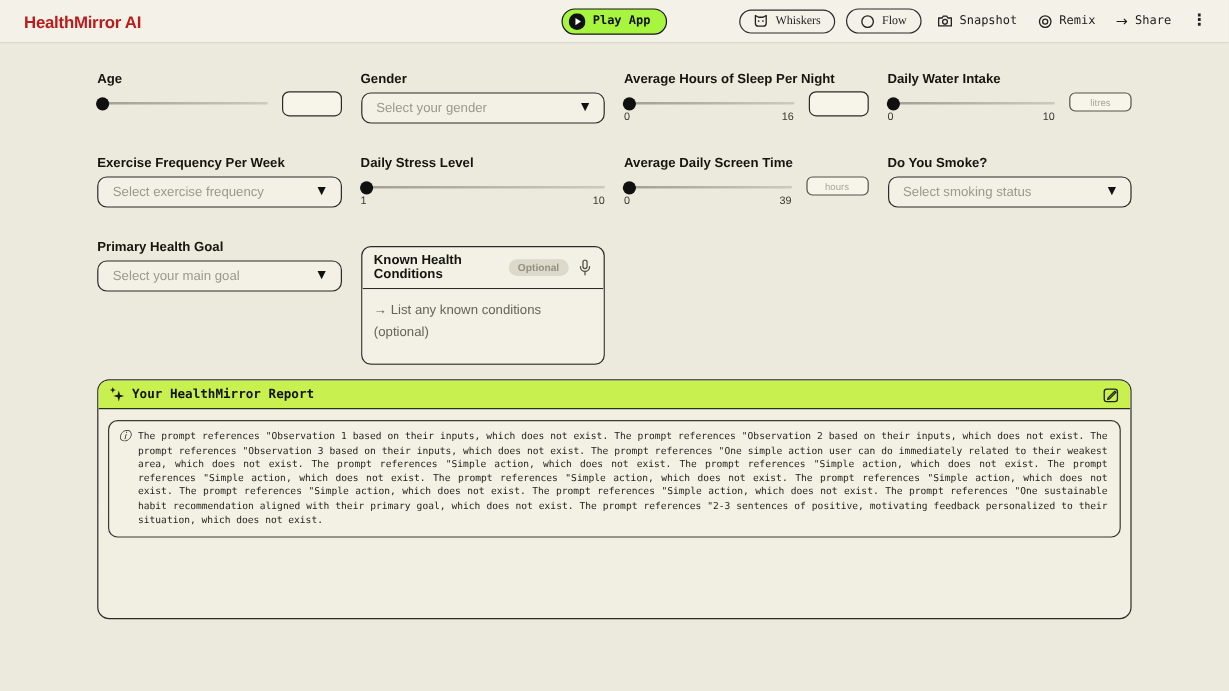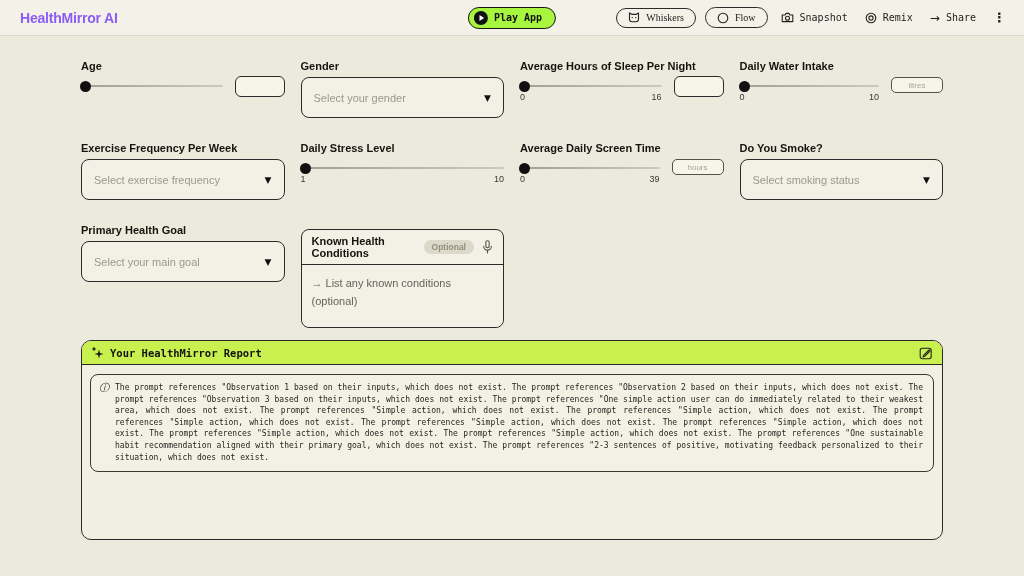--- a/index.html
+++ b/index.html
@@ -8,21 +8,21 @@
     background:#ECE9DD;
     font-family:"Liberation Sans", sans-serif;
     color:#171712;
   }
 
   
   .topbar{
     height:36px; background:#F4F2E8; border-bottom:1px solid #DBD8CB;
     display:flex; align-items:center; position:relative; padding:0 14px 0 20px;
   }
-  .logo{ font-size:14px; font-weight:800; letter-spacing:-0.2px; color:#8b5cf6; }
+  .logo{ font-size:14px; font-weight:800; letter-spacing:-0.2px; color:#b91c1c; }
   .play-btn{
     position:absolute; left:50%; top:50%; transform:translate(-50%,-50%);
     display:flex; align-items:center; gap:6px;
     background:#A8F53F; border:1.2px solid #161616; border-radius:999px;
     padding:3px 13px 3px 5px; cursor:pointer;
     font-family:"DejaVu Sans Mono", monospace; font-size:10px; font-weight:700; color:#111;
   }
   .top-actions{ margin-left:auto; display:flex; align-items:center; gap:9px; }
   .pill-btn{
     display:flex; align-items:center; gap:6px;
@@ -72,21 +72,21 @@
   }
   .unit-box{
     width:52px; height:16px; border:1px solid #55524A; border-radius:5px;
     background:#F7F5EA; outline:none; margin-top:1px; text-align:center;
     font-family:"Liberation Sans", sans-serif; font-size:8px; color:#444;
   }
   .unit-box::placeholder{ color:#A9A699; }
 
   
   .select{
-    margin-top:5px; height:41px; display:flex; align-items:center; justify-content:space-between;
+    margin-top:5px; height:26px; display:flex; align-items:center; justify-content:space-between;
     border:1.2px solid #2B2B2B; border-radius:8px; background:#F3F1E6;
     padding:0 12px; cursor:pointer;
   }
   .select .ph{ font-size:11px; color:#9B988C; }
   .select .arr{ font-size:9px; color:#111; font-family:"DejaVu Sans", sans-serif; }
 
   
   .cond-box{
     margin-top:5px; border:1.2px solid #2B2B2B; border-radius:8px; background:#F3F1E6;
     overflow:hidden;

